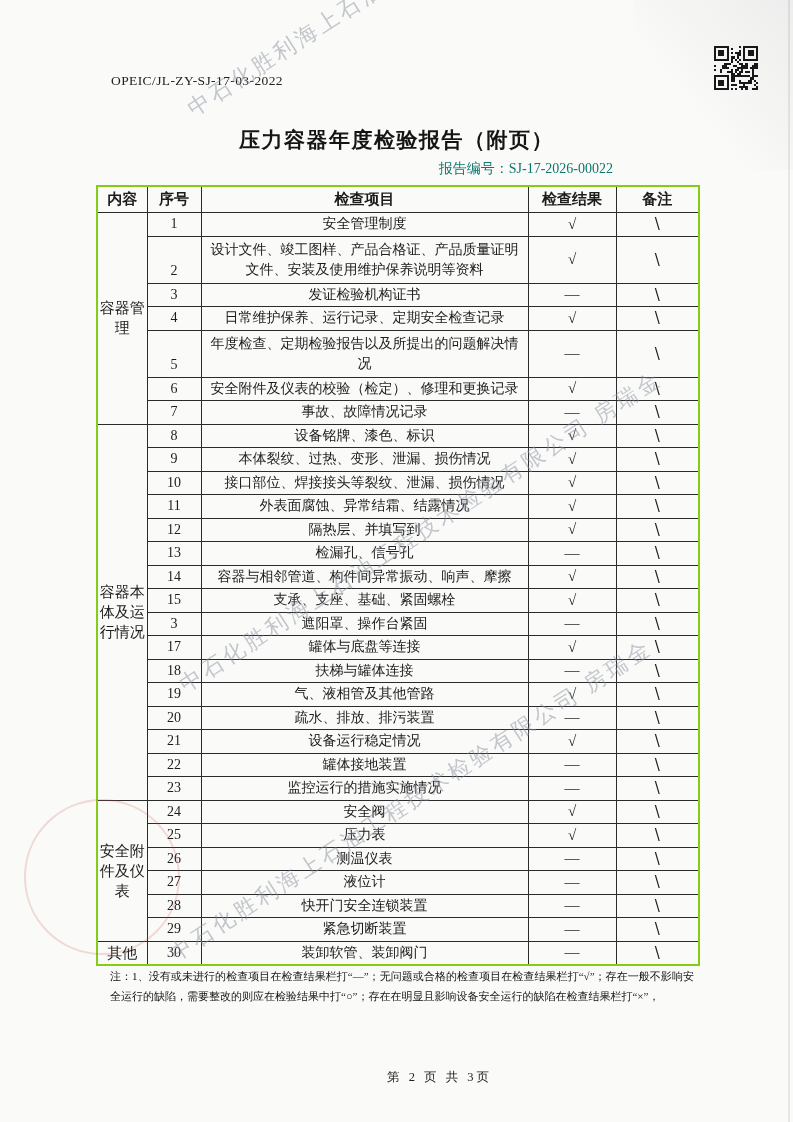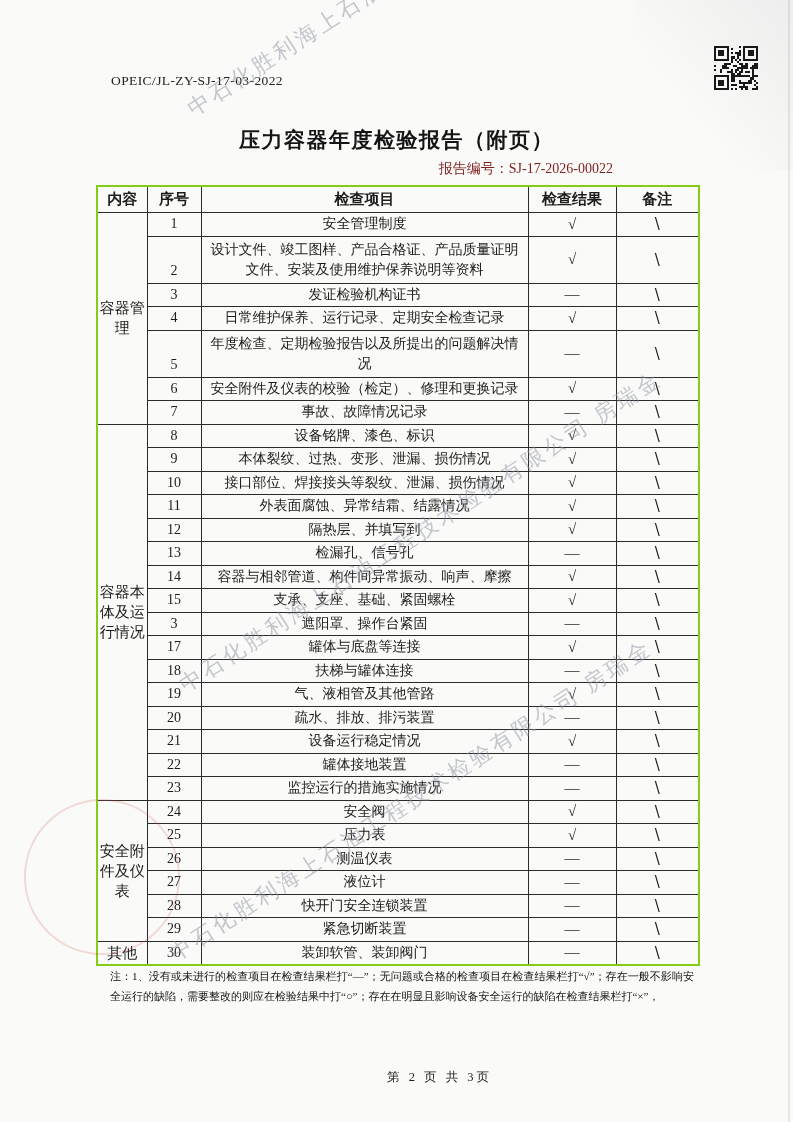--- a/index.html
+++ b/index.html
@@ -18,21 +18,21 @@
   }
   .doc-number {
     position:absolute; left:111px; top:73px;
     font-size:13.5px; letter-spacing:0.4px; color:#222;text-align:right;
   }
   .qr { position:absolute; left:714px; top:46px; width:44px; height:44px; shape-rendering:crispEdges; }
   .title {
     position:absolute; top:126px; left:0; width:100%; margin:0;
     text-align:center; font-size:21px; font-weight:bold; letter-spacing:1.5px; color:#151515;
   }
-  .report-no { position:absolute; top:160px; right:180px; font-size:14px; color:#7f1d1d; }
+  .report-no { position:absolute; top:160px; right:180px; font-size:14px; color:#0f766e; }
   .report-table {
     position:absolute; left:96px; top:185px; width:602px;
     border-collapse:collapse; table-layout:fixed;
     border:2px solid #84cc16;
   }
   .report-table th, .report-table td {
     border:1px solid #2b2b2b; padding:0; vertical-align:middle;
     overflow:hidden;
   }
   .report-table thead th { height:25px; font-size:15px; font-weight:bold; text-align:center; }

